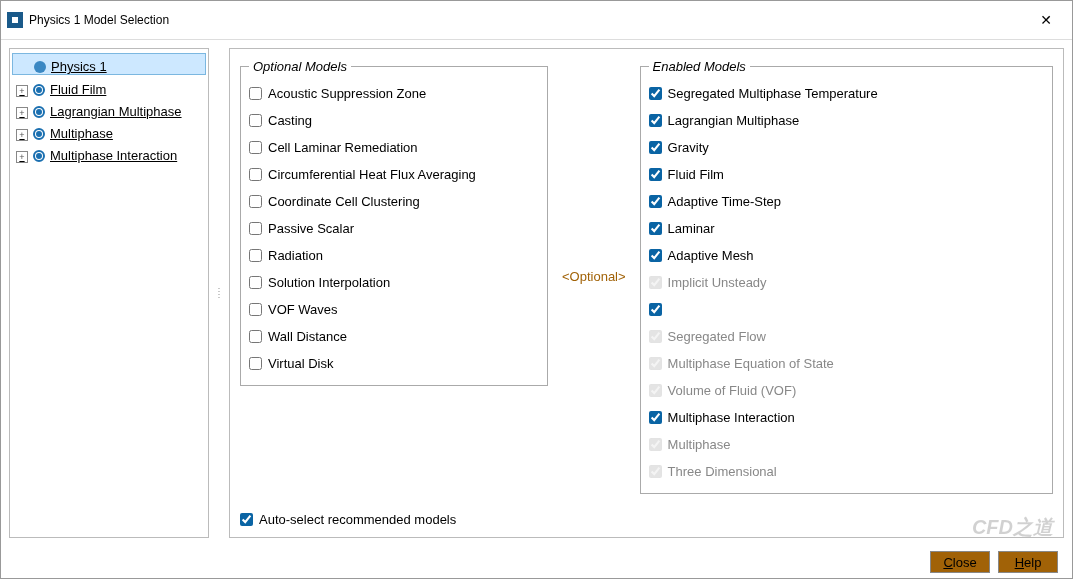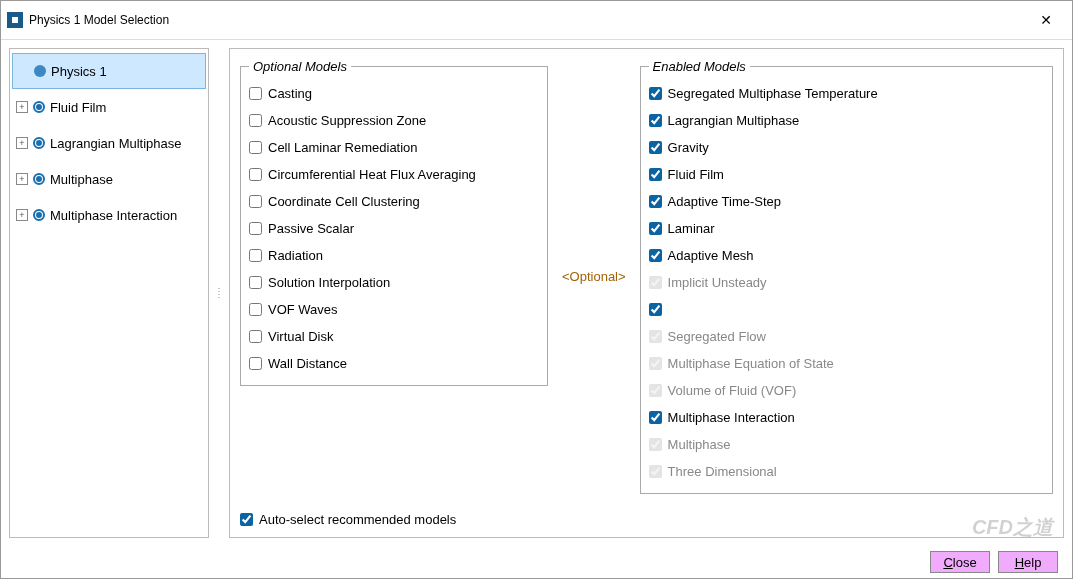--- a/index.html
+++ b/index.html
@@ -3,21 +3,21 @@
 <meta charset="utf-8">
 <style>
 * { box-sizing: border-box; margin: 0; padding: 0; font-family: "Segoe UI", Tahoma, sans-serif; font-size: 13px; }
 body { background: #fff; width: 1073px; height: 579px; overflow: hidden; display: flex; flex-direction: column; border: 1px solid #999; }
 .titlebar { height: 44px; display: flex; align-items: center; padding: 0 6px; border-bottom: 1px solid #ddd; background: #fff; }
 .titlebar .icon { width: 16px; height: 16px; background: #1a5a8a; margin-right: 6px; display:flex; align-items:center; justify-content:center; color:#fff; font-size:10px; }
 .titlebar .title { flex: 1; font-size: 12px; }
 .titlebar .x { width: 40px; text-align: center; cursor: pointer; font-size: 14px; }
 .content { flex: 1; display: flex; padding: 8px; gap: 6px; }
 .tree-panel { width: 200px; border: 1px solid #bbb; padding: 4px 2px; }
-.tree-row { display: flex; align-items: center; height: 36px; padding-left: 4px; cursor: pointer; }
+.tree-row { display: flex; align-items: flex-end; height: 22px; padding-left: 4px; cursor: pointer; text-decoration: underline; }
 .tree-row.sel { background: #cde8ff; border: 1px solid #7bb7e0; }
 .tree-exp { width: 12px; height: 12px; border: 1px solid #888; font-size: 9px; line-height: 10px; text-align: center; margin-right: 4px; color:#555; }
 .tree-exp.none { border:none; }
 .tree-icon { width: 14px; height: 14px; margin-right: 4px; display:flex; align-items:center; justify-content:center; }
 .tree-icon.root svg { fill:#3b88c3; }
 .tree-icon.node svg circle { stroke:#1a6fb0; fill:none; stroke-width:2; }
 .tree-icon.node svg .dot { fill:#1a6fb0; }
 .splitter { width: 8px; display:flex; align-items:center; justify-content:center; color:#888; font-size:9px; line-height:3px; cursor:col-resize; letter-spacing:0; }
 .right-panel { flex:1; border:1px solid #bbb; padding:10px; position:relative; display:flex; flex-direction:column; }
 .groups { display:flex; gap:10px; align-items:flex-start; }
@@ -28,21 +28,21 @@
 .chk-row { display:flex; align-items:center; height:27px; }
 .chk { width:13px; height:13px; margin-right:6px; cursor:pointer; accent-color:#0a64a4; }
 .chk-row.disabled { color:#888; }
 .chk-row.disabled .chk { pointer-events:none; opacity:0.6; }
 .enabled-row { display:flex; align-items:center; height:27px; }
 .enabled-row .lbl { flex:1; }
 .enabled-row .note { color:#555; font-size:13px; white-space:nowrap; }
 .mid-tag { align-self:center; color:#a16207; font-size:13px; padding:0 4px; }
 .autorow { margin-top:18px; display:flex; align-items:center; }
 .footer { height:36px; display:flex; align-items:center; justify-content:flex-end; gap:8px; padding:0 14px; }
-.btn { min-width:60px; height:22px; border:1px solid #888; background:#f0abfc; cursor:pointer; font-size:12px; padding:0 10px; }
+.btn { min-width:60px; height:22px; border:1px solid #888; background:#a16207; cursor:pointer; font-size:12px; padding:0 10px; }
 .btn u { text-decoration:underline; }
 .watermark { position:absolute; right:10px; bottom:-4px; font-size:20px; font-weight:bold; color:rgba(0,0,0,0.18); font-style:italic; font-family: "Microsoft YaHei", sans-serif; pointer-events:none; }
 </style>
 </head>
 <body>
 
 <div class="titlebar">
   <span class="icon">
     <svg width="10" height="10" viewBox="0 0 10 10">
         <path d="M2 2h6v6H2z" fill="#fff"></path>
@@ -111,28 +111,28 @@
   <div class="splitter">·<br>·<br>·<br>·</div>
 
   <div class="right-panel">
     <div class="groups">
 
       <fieldset class="optional-box">
         <legend>Optional Models</legend>
         <div id="optional-list">
             <div class="chk-row">
               <input type="checkbox" class="chk" style="">
+              <span>Acoustic Suppression Zone</span>
+            </div>
+            <div class="chk-row">
+              <input type="checkbox" class="chk" style="">
               <span>Casting</span>
             </div>
             <div class="chk-row">
               <input type="checkbox" class="chk" style="">
-              <span>Acoustic Suppression Zone</span>
-            </div>
-            <div class="chk-row">
-              <input type="checkbox" class="chk" style="">
               <span>Cell Laminar Remediation</span>
             </div>
             <div class="chk-row">
               <input type="checkbox" class="chk" style="">
               <span>Circumferential Heat Flux Averaging</span>
             </div>
             <div class="chk-row">
               <input type="checkbox" class="chk" style="">
               <span>Coordinate Cell Clustering</span>
             </div>
@@ -147,25 +147,25 @@
             <div class="chk-row">
               <input type="checkbox" class="chk" style="">
               <span>Solution Interpolation</span>
             </div>
             <div class="chk-row">
               <input type="checkbox" class="chk" style="">
               <span>VOF Waves</span>
             </div>
             <div class="chk-row">
               <input type="checkbox" class="chk" style="">
+              <span>Wall Distance</span>
+            </div>
+            <div class="chk-row">
+              <input type="checkbox" class="chk" style="">
               <span>Virtual Disk</span>
-            </div>
-            <div class="chk-row">
-              <input type="checkbox" class="chk" style="">
-              <span>Wall Distance</span>
             </div>
           </div>
       </fieldset>
 
       <span class="mid-tag">&lt;Optional&gt;</span>
 
       <fieldset class="enabled-box">
         <legend>Enabled Models</legend>
         <div id="enabled-list">
             <div class="enabled-row chk-row">

